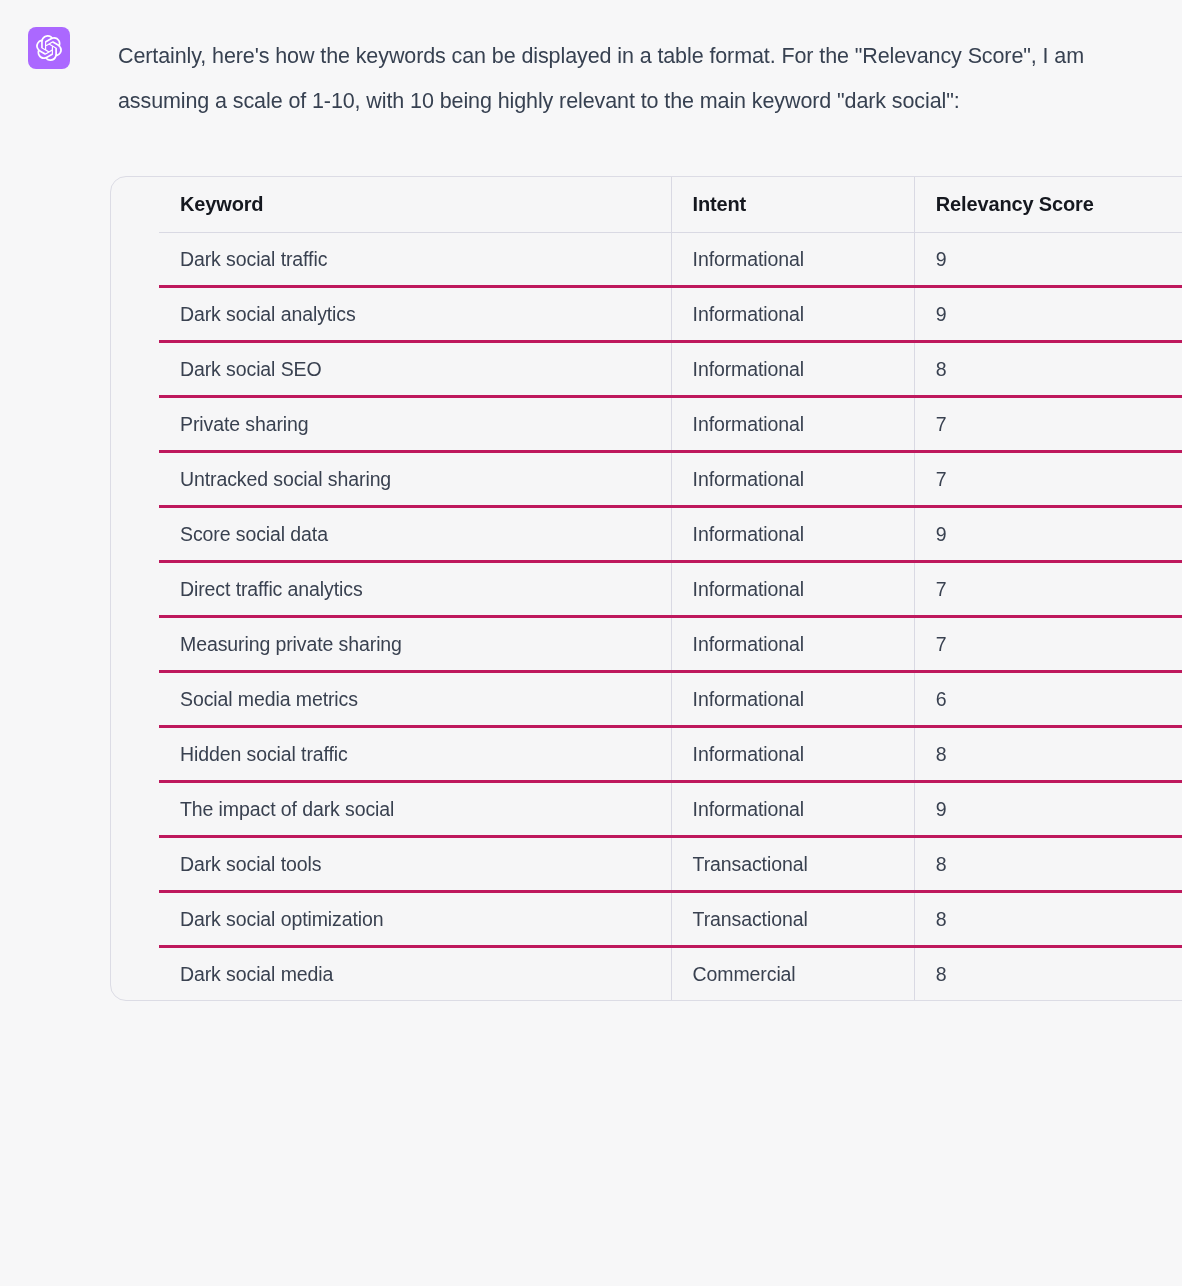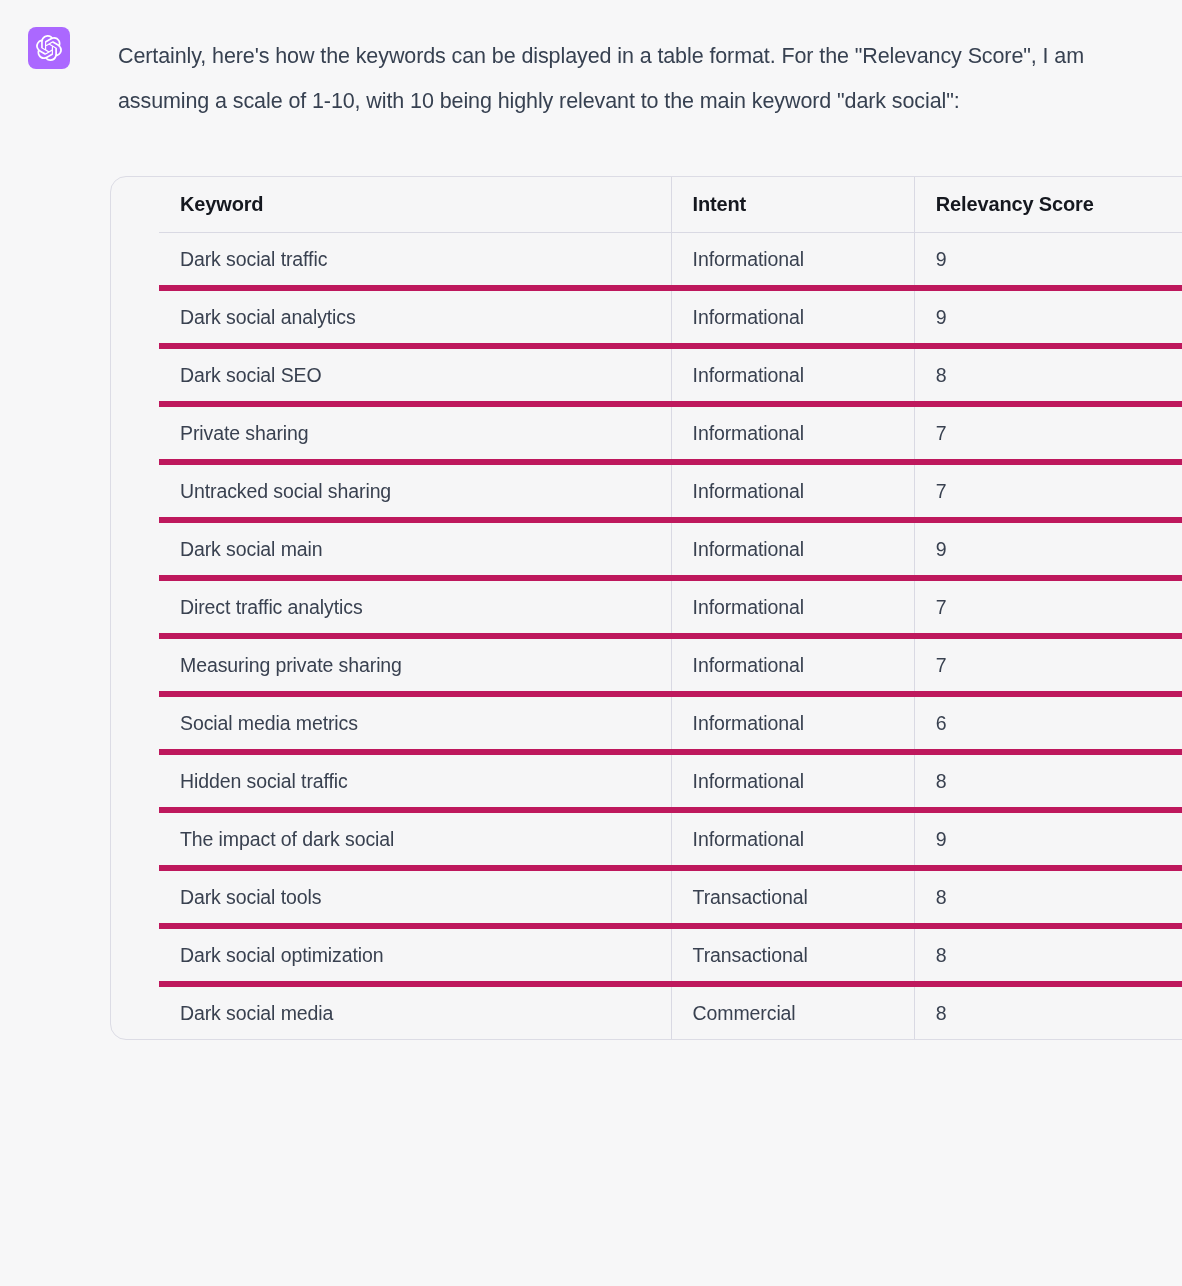--- a/index.html
+++ b/index.html
@@ -84,21 +84,21 @@
     vertical-align: middle;
     letter-spacing: -0.15px;
     font-size: 20px;
   }
   table.kw-table th:last-child { border-right: none; }
 
   table.kw-table td {
     color: #394150;
     padding: 0 0 0 21px;
     height: 52px;
-    border-bottom: 6px solid #be185d;
+    border-bottom: 3px solid #be185d;
     border-right: 1px solid #d9d9e3;
     vertical-align: middle;
     letter-spacing: -0.1px;
     white-space: nowrap;
     overflow: hidden;
     text-overflow: ellipsis;
   }
   table.kw-table td:last-child { border-right: none; }
   table.kw-table tbody tr:last-child td { border-bottom: none; }
 </style>
@@ -153,21 +153,21 @@
               <td>Private sharing</td>
               <td>Informational</td>
               <td>7</td>
             </tr>
             <tr>
               <td>Untracked social sharing</td>
               <td>Informational</td>
               <td>7</td>
             </tr>
             <tr>
-              <td>Dark social main</td>
+              <td>Score social data</td>
               <td>Informational</td>
               <td>9</td>
             </tr>
             <tr>
               <td>Direct traffic analytics</td>
               <td>Informational</td>
               <td>7</td>
             </tr>
             <tr>
               <td>Measuring private sharing</td>

